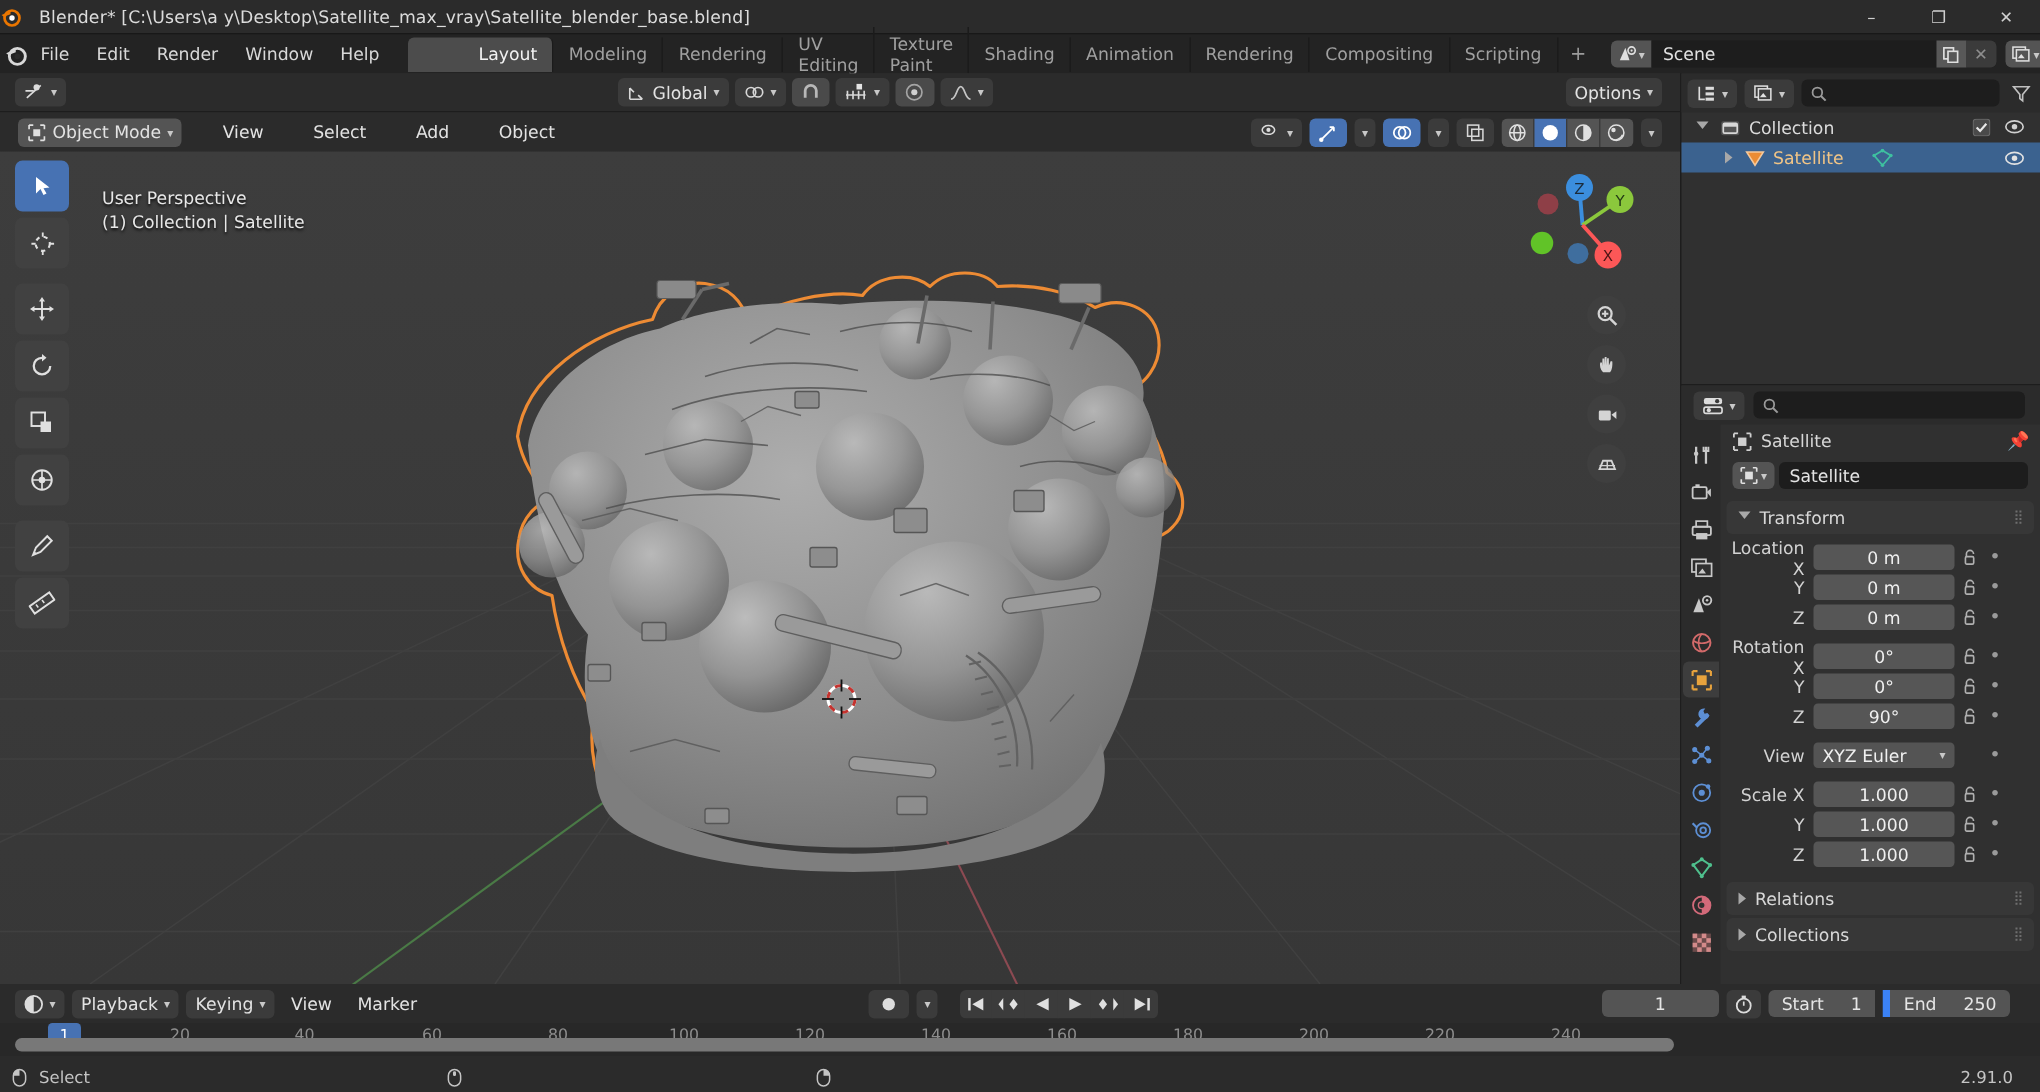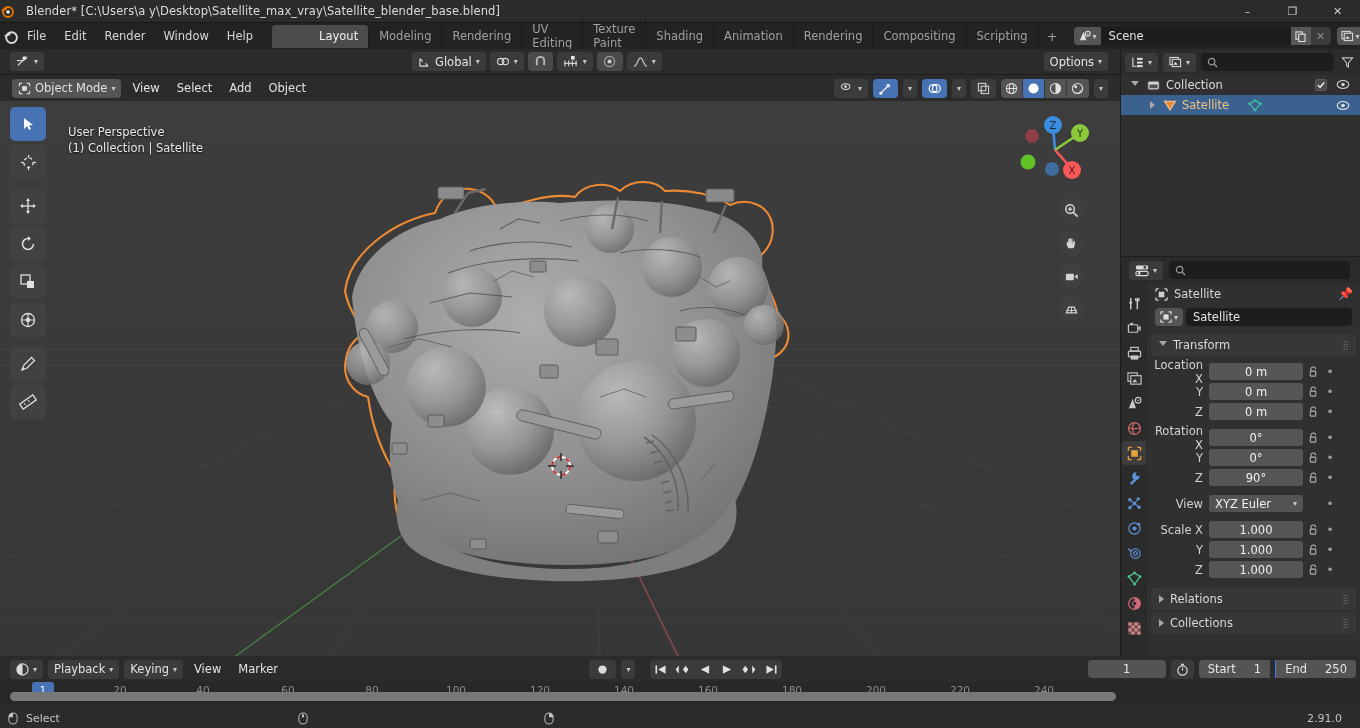--- a/index.html
+++ b/index.html
@@ -69,21 +69,21 @@
   .viewport {
     position: absolute; left: 0; top: 0; width: 1120px; height: 607px;
     background: #393939;
   }
   .vp-header {
     height: 26px; background: #2b2b2b; display: flex; align-items: center;
     padding: 0 4px; gap: 4px; border-bottom: 1px solid #1d1d1d;
   }
   .vp-header2 {
     height: 26px; background: #2b2b2b; display: flex; align-items: center;
-    padding: 0 4px; gap: 5px;
+    padding: 0 4px; gap: 21px;
   }
   .btn {
     height: 19px; display: flex; align-items: center; gap: 4px;
     padding: 0 6px; background: #545454; border-radius: 4px; color: #e3e3e3;
     font-size: 11.5px;
   }
   .btn.dark { background: #3b3b3b; }
   .btn.flat { background: transparent; }
   .btn.blue { background: #4772b3; }
   .seg { display: flex; height: 19px; border-radius: 4px; overflow: hidden; }
@@ -1164,21 +1164,21 @@
         <svg width="13" height="13" viewBox="0 0 14 14">
           <circle cx="7" cy="8" r="5" fill="none" stroke="#dcdcdc" stroke-width="1.3"></circle>
           <line x1="7" y1="8" x2="7" y2="5" stroke="#dcdcdc" stroke-width="1.2"></line>
           <rect x="5.5" y="0.8" width="3" height="1.8" fill="#dcdcdc"></rect>
         </svg>
       </div>
       <div class="range-field" style="border-radius:4px 0 0 4px">
         <span>Start</span>
         <span>1</span>
       </div>
-      <div class="range-field" style="border-radius:0 4px 4px 0; margin-right:0; border-left:1px solid #3b82f6">
+      <div class="range-field" style="border-radius:0 4px 4px 0; margin-right:16px; border-left:5px solid #3b82f6">
         <span>End</span>
         <span>250</span>
       </div>
     </div>
 
     <div class="tl-ruler">
       <div class="tl-tick" style="left:120px">20</div>
       <div class="tl-tick" style="left:203px">40</div>
       <div class="tl-tick" style="left:288px">60</div>
       <div class="tl-tick" style="left:372px">80</div>

